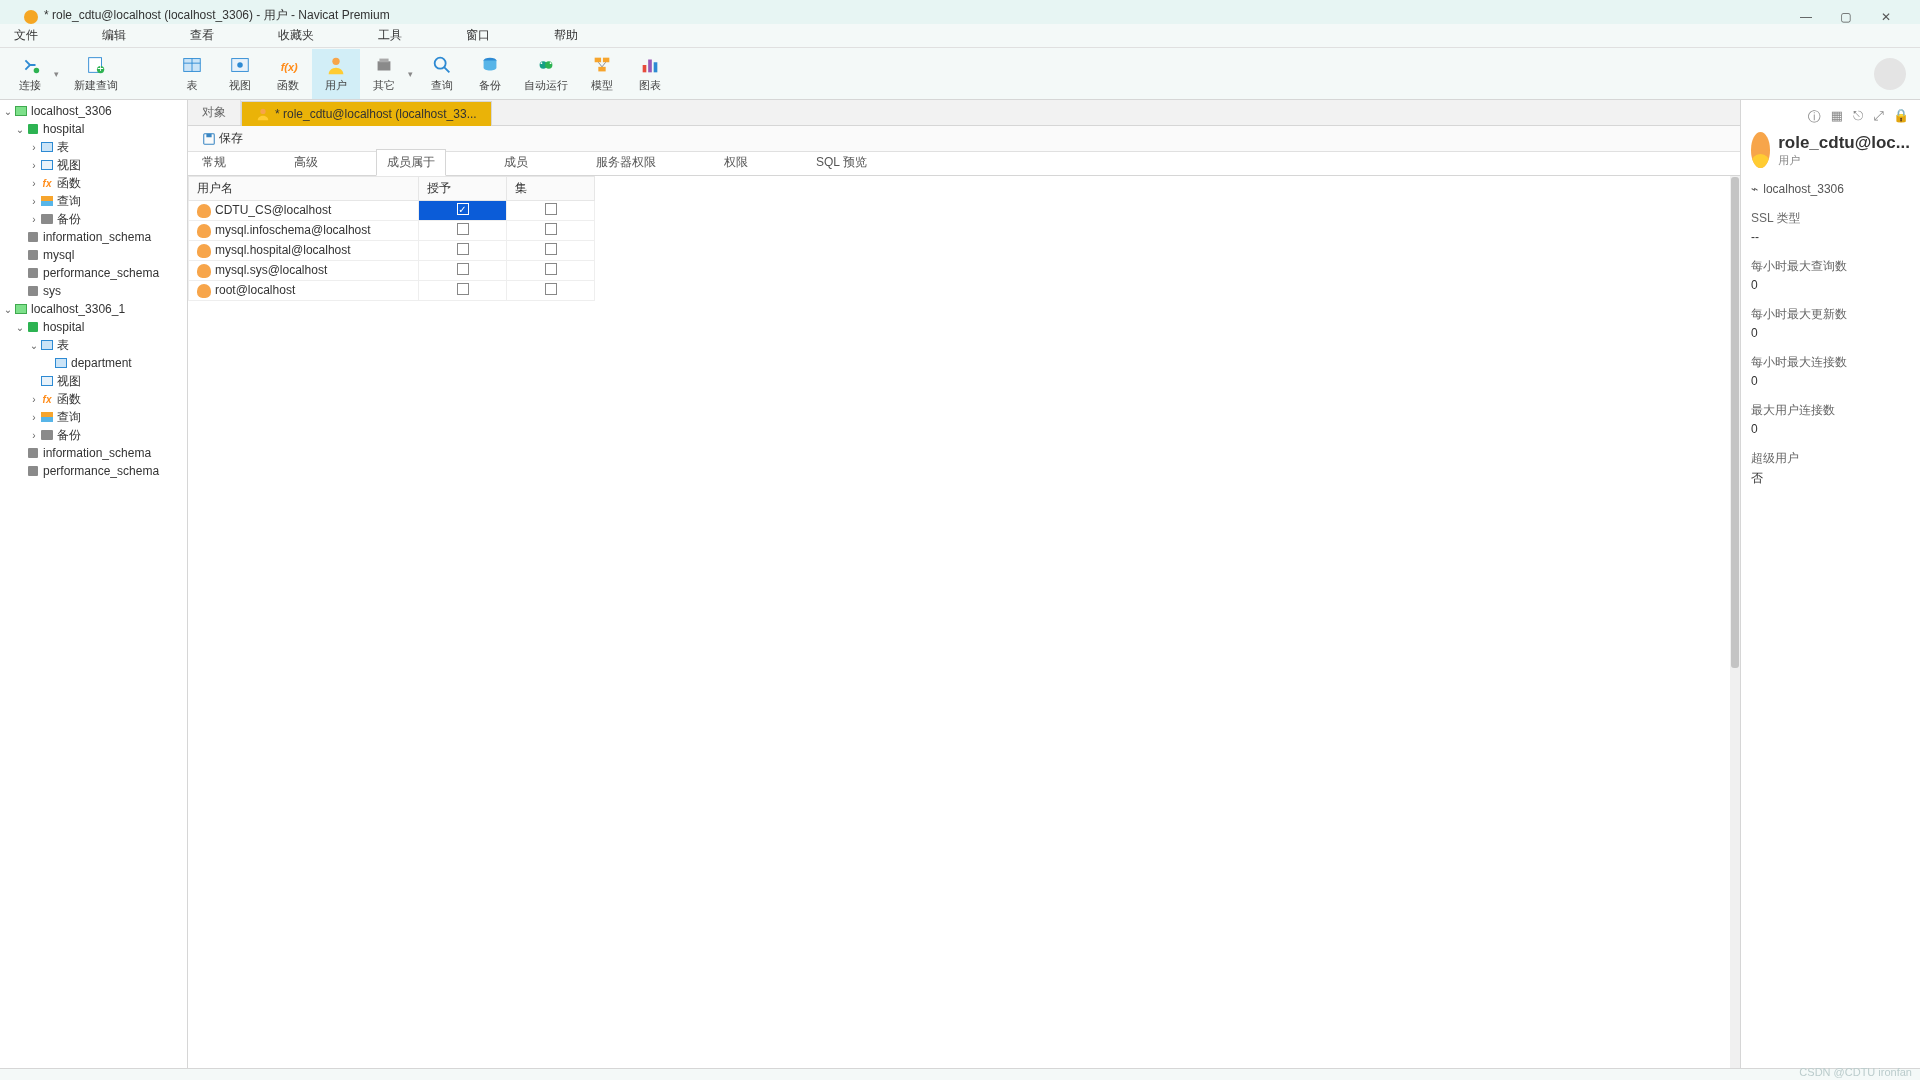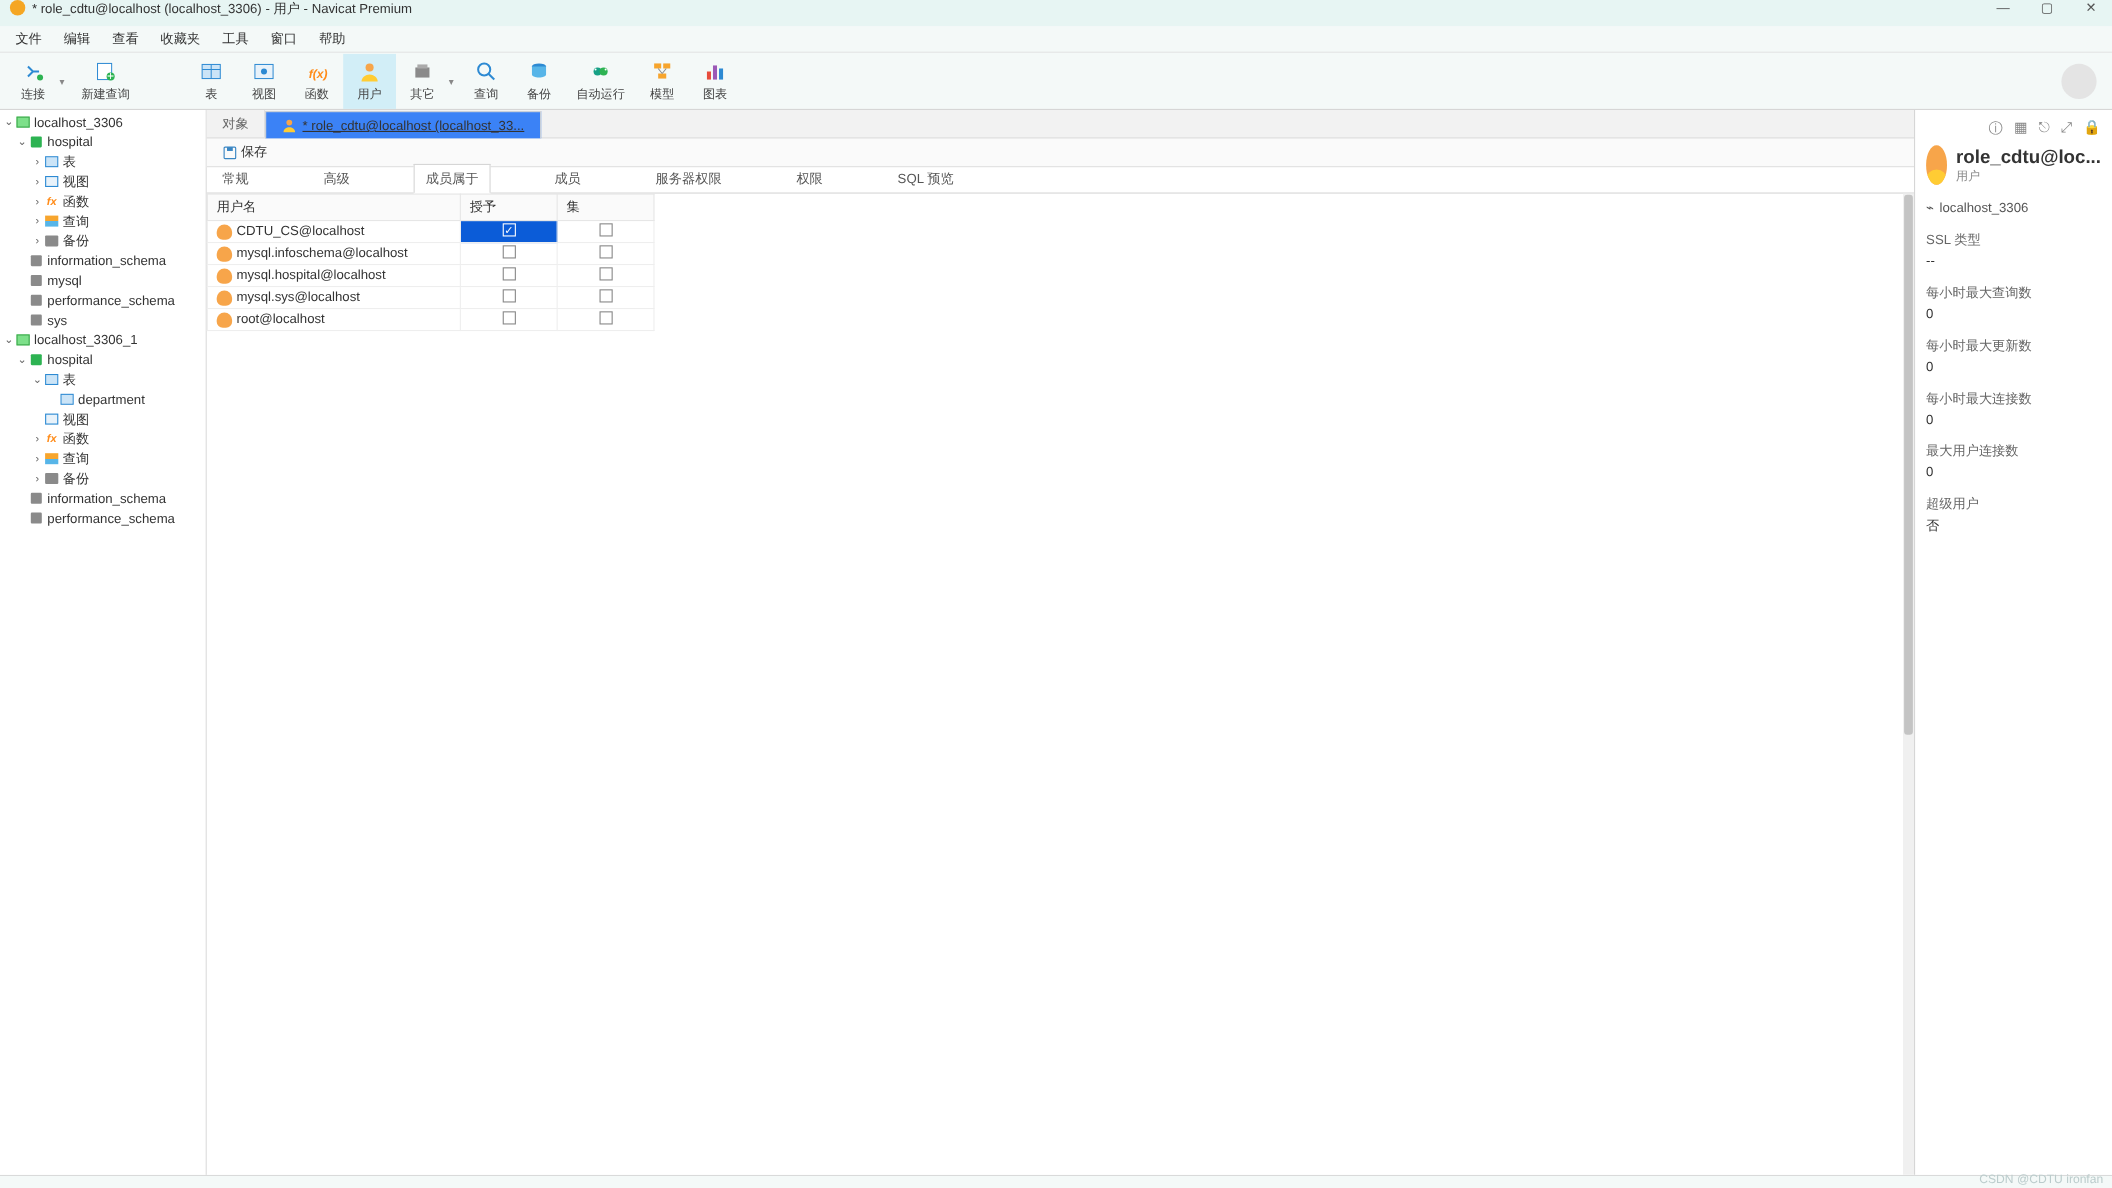--- a/index.html
+++ b/index.html
@@ -1,26 +1,26 @@
 <!DOCTYPE html>
 <html><head>
 <meta charset="utf-8">
 <style>
 * { margin: 0; padding: 0; box-sizing: border-box; font-family: "Microsoft YaHei", "Segoe UI", sans-serif; font-size: 12px; }
 body { background: #fafbfc; color: #333; overflow: hidden; width: 1920px; height: 1080px; }
 
 
-.titlebar { height: 24px; background: #e7f5f3; display: flex; align-items: flex-start; padding: 0 9px; }
+.titlebar { height: 24px; background: #e7f5f3; display: flex; align-items: flex-end; padding: 0 24px; }
 .titlebar .app-icon { width: 14px; height: 14px; background: #f5a623; border-radius: 50%; margin-right: 6px; }
 .titlebar .title { flex: 1; color: #333; }
 .titlebar .win-btns { display: flex; gap: 20px; }
 .titlebar .win-btn { width: 20px; text-align: center; cursor: pointer; color: #555; }
 
 
-.menubar { height: 24px; background: #f4f9f8; display: flex; align-items: center; padding: 0 4px; border-bottom: 1px solid #e0e0e0; }
+.menubar { height: 24px; background: #f4f9f8; display: flex; align-items: center; padding: 0 4px; border-bottom: 1px solid #e0e0e0; gap: 44px; }
 .menubar .menu-item { padding: 3px 10px; cursor: pointer; }
 
 
 .toolbar { height: 52px; background: #f4f9f8; display: flex; align-items: center; padding: 0 6px; border-bottom: 1px solid #d6d6d6; }
 .toolbar .tbtn { display: flex; flex-direction: column; align-items: center; justify-content: center; padding: 4px 10px; cursor: pointer; height: 50px; min-width: 48px; }
 .toolbar .tbtn.active { background: #d2eef7; }
 .toolbar .tbtn .ticon { width: 22px; height: 22px; margin-bottom: 2px; display: flex; align-items: center; justify-content: center; }
 .toolbar .tbtn .tlabel { font-size: 11px; color: #444; }
 .toolbar .drop { width: 10px; display: flex; align-items: center; color: #888; font-size: 9px; cursor: pointer; }
 .toolbar .spacer { flex: 1; }
@@ -47,21 +47,21 @@
 .ico-view { width: 12px; height: 10px; border: 1px solid #2d8ad3; background: #e8f2fa; position: relative; }
 .ico-fx { color: #ff8c1a; font-weight: bold; font-size: 10px; font-style: italic; }
 .ico-qry { width: 12px; height: 10px; background: linear-gradient(#f7a52d,#f7a52d 50%,#57b5e8 50%); }
 .ico-bak { width: 12px; height: 10px; background: #8a8a8a; border-radius: 1px; }
 
 
 .content { flex: 1; display: flex; flex-direction: column; background: #fff; }
 
 .tabstrip { height: 26px; background: #f2f2f2; display: flex; align-items: flex-end; border-bottom: 1px solid #d6d6d6; text-align: right; }
 .tab { height: 25px; padding: 0 14px; display: flex; align-items: center; cursor: pointer; color: #666; border-right: 1px solid #e0e0e0; }
-.tab.active { background: #3b82f6; color: #333; border-top: 1px solid #d6d6d6; border-left: 1px solid #d6d6d6; border-right: 1px solid #d6d6d6; margin-bottom: -1px; text-decoration: underline; }
+.tab.active { background: #eab308; color: #333; border-top: 1px solid #d6d6d6; border-left: 1px solid #d6d6d6; border-right: 1px solid #d6d6d6; margin-bottom: -1px; }
 .tab .tabicon { width: 14px; height: 14px; margin-right: 5px; display: inline-flex; }
 
 .subtoolbar { height: 26px; background: #fafafa; display: flex; align-items: center; padding: 0 8px; border-bottom: 1px solid #e0e0e0; }
 .subtoolbar .sbtn { display: flex; align-items: center; cursor: pointer; padding: 2px 6px; }
 .subtoolbar .sicon { width: 14px; height: 14px; margin-right: 3px; color: #3a86c3; }
 
 .subtabs { height: 24px; display: flex; align-items: flex-end; border-bottom: 1px solid #d6d6d6; padding-left: 4px; gap: 48px; }
 .subtab { padding: 4px 10px; cursor: pointer; color: #555; }
 .subtab.active { border: 1px solid #d6d6d6; border-bottom: 1px solid #fff; background: #fff; margin-bottom: -1px; }
 

